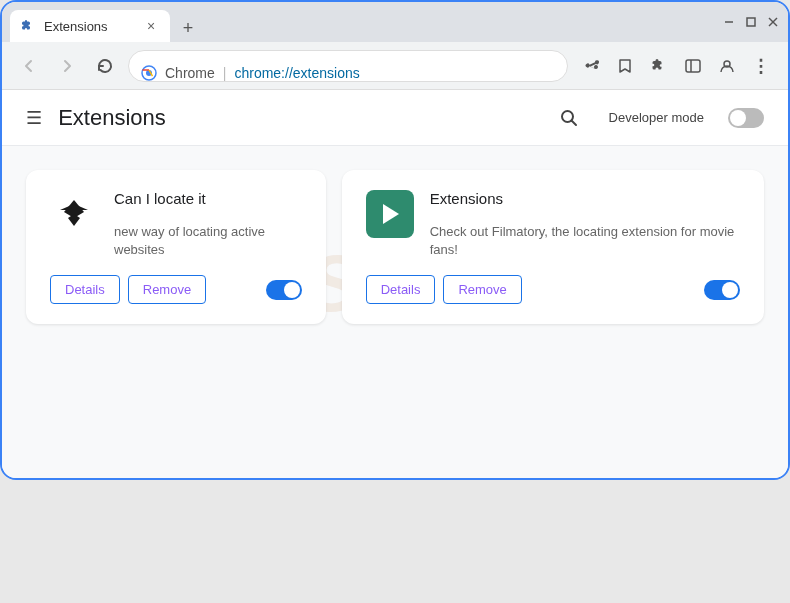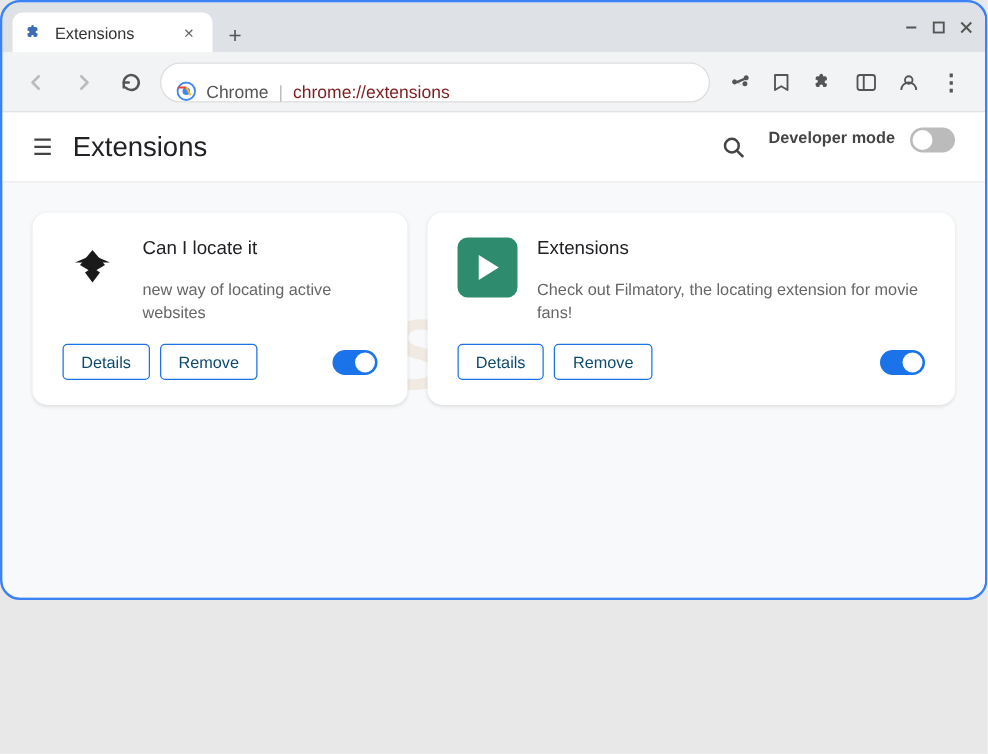--- a/index.html
+++ b/index.html
@@ -122,21 +122,21 @@
       display: flex;
       align-items: flex-end;
       padding: 0 12px;
       gap: 8px;
       font-size: 14px;
       color: #333;
     }
     .url-text {
       flex: 1;
       font-size: 14px;
-      color: #7f1d1d;
+      color: #0369a1;
     }
     .nav-actions {
       display: flex;
       align-items: center;
       gap: 4px;
     }
     .nav-action-btn {
       width: 30px;
       height: 30px;
       border-radius: 50%;
@@ -174,23 +174,22 @@
       font-size: 18px;
       color: #444;
     }
     .ext-title {
       font-size: 22px;
       font-weight: 500;
       color: #202124;
     }
     .ext-header-right {
       display: flex;
-      align-items: flex-start;
-      gap: 12px;
-      font-weight: bold;
+      align-items: center;
+      gap: 24px;
     }
     .search-btn {
       width: 32px;
       height: 32px;
       border-radius: 50%;
       display: flex;
       align-items: center;
       justify-content: center;
       cursor: pointer;
       color: #444;
@@ -286,21 +285,21 @@
       justify-content: space-between;
       margin-top: 16px;
     }
     .ext-buttons {
       display: flex;
       gap: 8px;
     }
     .ext-btn {
       border: 1px solid #1a73e8;
       background: #fff;
-      color: #0c4a6e;
+      color: #8b5cf6;
       border-radius: 4px;
       padding: 6px 14px;
       font-size: 13px;
       cursor: pointer;
       font-weight: 500;
     }
     
     .icon-locate {
       width: 48px;
       height: 48px;

